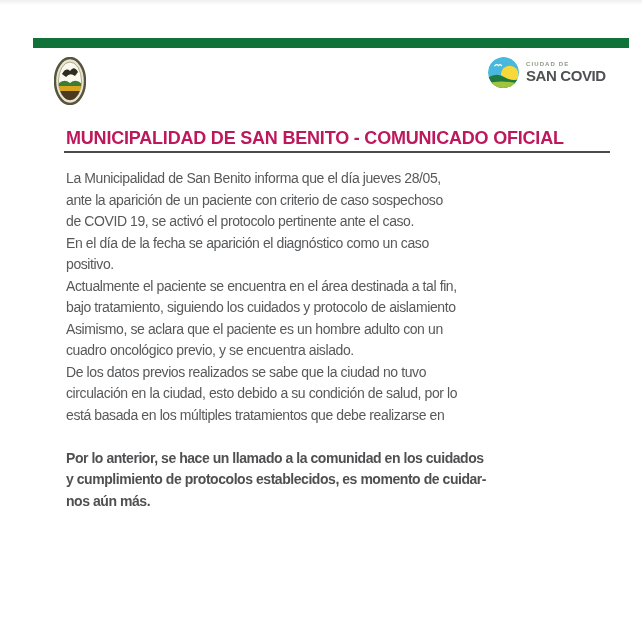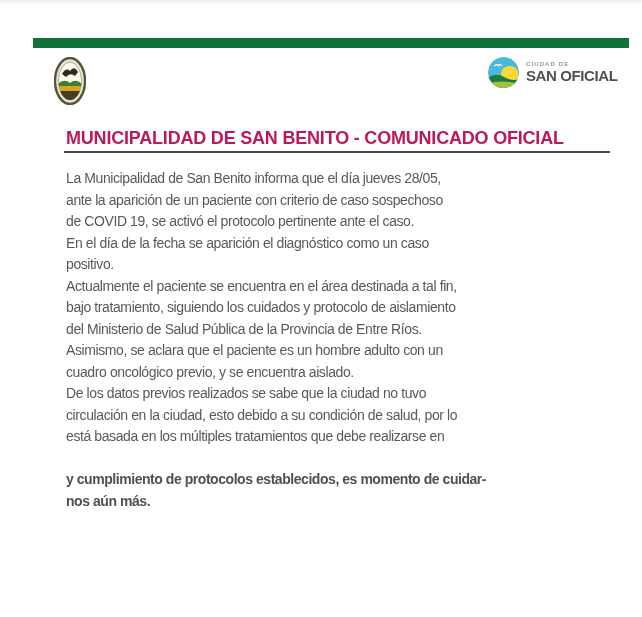--- a/index.html
+++ b/index.html
@@ -72,41 +72,41 @@
       <g clip-path="url(#sbClip)">
         <circle cx="15" cy="15" r="15" fill="#49b8dc"></circle>
         <circle cx="21" cy="17" r="8.5" fill="#f7d93c"></circle>
         <path d="M-2 21 Q8 14 17 20 Q24 24 32 21 L32 31 L-2 31 Z" fill="#1f7a3f"></path>
         <path d="M-2 26 Q12 21 32 26.5 L32 31 L-2 31 Z" fill="#a2c33e"></path>
         <path d="M6.5 8.5 q2 -2.2 3.5 0 q1.6 -2.2 3.2 0" stroke="#ffffff" stroke-width="1.1" fill="none" stroke-linecap="round"></path>
       </g>
     </svg>
     <div class="brand-text">
       <div class="brand-tagline">CIUDAD DE</div>
-      <div class="brand-name">SAN OFICIAL</div>
+      <div class="brand-name">SAN COVID</div>
     </div>
   </div>
 
   <div class="doc-title">MUNICIPALIDAD DE SAN BENITO - COMUNICADO OFICIAL</div>
   <div class="title-rule"></div>
 
   <div class="body-text">
     <div class="line">La Municipalidad de San Benito informa que el día jueves 28/05,</div>
     <div class="line">ante la aparición de un paciente con criterio de caso sospechoso</div>
     <div class="line">de COVID 19, se activó el protocolo pertinente ante el caso.</div>
     <div class="line">En el día de la fecha se aparición el diagnóstico como un caso</div>
     <div class="line">positivo.</div>
     <div class="line">Actualmente el paciente se encuentra en el área destinada a tal fin,</div>
     <div class="line">bajo tratamiento, siguiendo los cuidados y protocolo de aislamiento</div>
-    <div class="line">del Ministerio de Salud Pública de la Provincia de Entre Ríos.</div>
     <div class="line">Asimismo, se aclara que el paciente es un hombre adulto con un</div>
     <div class="line">cuadro oncológico previo, y se encuentra aislado.</div>
     <div class="line">De los datos previos realizados se sabe que la ciudad no tuvo</div>
     <div class="line">circulación en la ciudad, esto debido a su condición de salud, por lo</div>
     <div class="line">está basada en los múltiples tratamientos que debe realizarse en</div>
     <div class="gap"></div>
     <div class="bold">
+      <div class="line">Por lo anterior, se hace un llamado a la comunidad en los cuidados</div>
       <div class="line">y cumplimiento de protocolos establecidos, es momento de cuidar-</div>
       <div class="line">nos aún más.</div>
     </div>
   </div>
 
 </div>
 
 </body></html>

